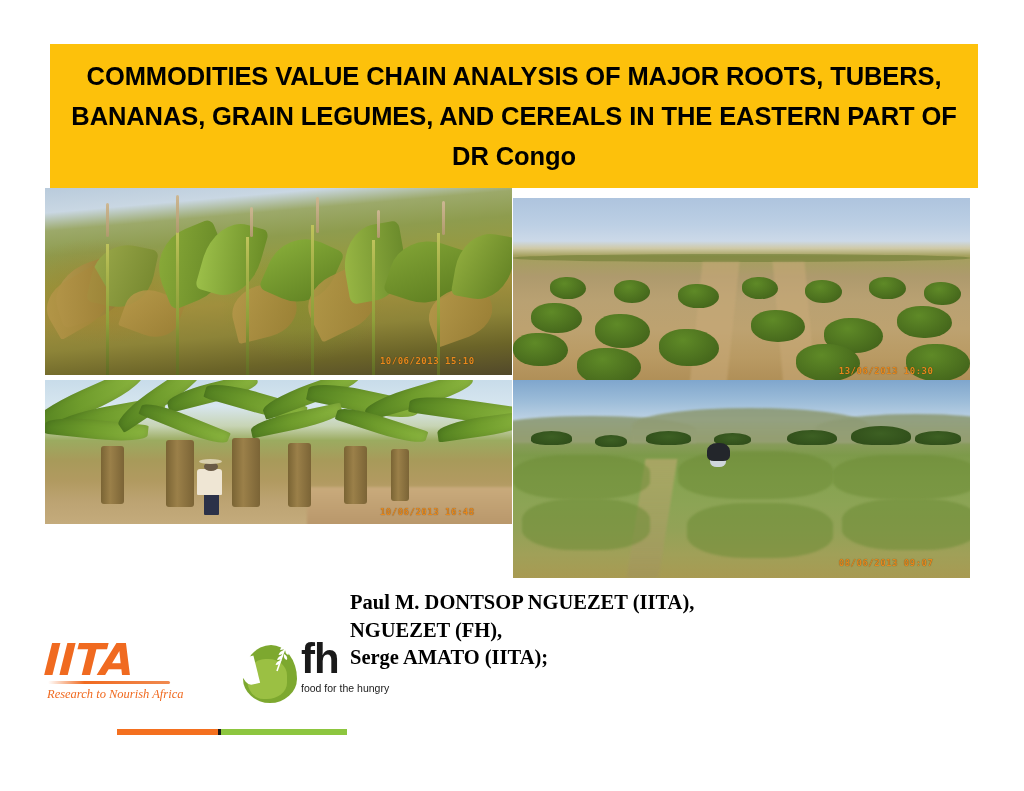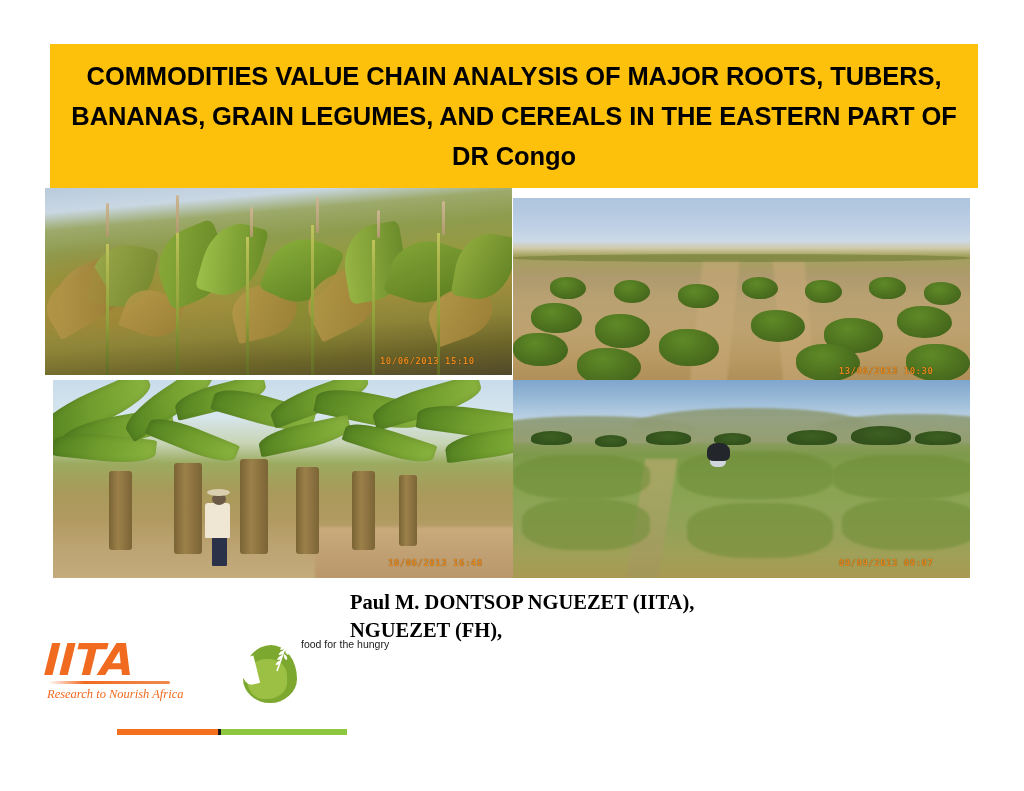--- a/index.html
+++ b/index.html
@@ -91,21 +91,21 @@
   }
   .cass-row { position: absolute; background: rgba(85,110,35,.75);
     border-radius: 50%; filter: blur(.6px); }
   .cass-plant { position: absolute; border-radius: 45% 55% 50% 50%;
     background: radial-gradient(ellipse at 40% 30%, #5f8a27, #3d5c18);
     filter: blur(.4px); }
   .cass-furrow { position: absolute; background: rgba(200,170,120,.55);
     filter: blur(1.2px); }
 
   
-  #photo-banana { left: 8px; top: 192px; width: 467px; height: 198px;
+  #photo-banana { left: 0; top: 192px; width: 467px; height: 144px;
     background:
       linear-gradient(180deg, #c8dcea 0%, #d7e6ef 18%, #c7d4b4 32%,
         #9bab60 42%, #a89a5a 56%, #b19a60 70%, #bca372 84%, #c4ab7c 100%);
   }
   .ban-leaf { position: absolute; border-radius: 50% 6% 50% 6%;
     background: linear-gradient(110deg, #4f7d1f, #6f9c2c 45%, #8cb640);
     box-shadow: inset 0 0 6px rgba(0,0,0,.15); }
   .ban-trunk { position: absolute;
     background: linear-gradient(to right, #7a6434, #9b8049 40%, #7b6436);
     border-radius: 3px; }
@@ -344,28 +344,29 @@
     <div class="leg-tree" style="left:88%;top:26%;width:10%;height:7%;"></div>
     <div class="leg-track" style="left:27%;top:40%;width:7%;height:60%;transform:skewX(-9deg);"></div>
     <div class="leg-crop" style="left:0%;top:38%;width:30%;height:22%;"></div>
     <div class="leg-crop" style="left:36%;top:36%;width:34%;height:24%;"></div>
     <div class="leg-crop" style="left:70%;top:38%;width:32%;height:22%;"></div>
     <div class="leg-crop" style="left:2%;top:60%;width:28%;height:26%;"></div>
     <div class="leg-crop" style="left:38%;top:62%;width:32%;height:28%;"></div>
     <div class="leg-crop" style="left:72%;top:60%;width:30%;height:26%;"></div>
     <div class="leg-person-shirt" style="left:43%;top:37%;width:3.6%;height:7%;"></div>
     <div class="leg-person" style="left:42.5%;top:32%;width:5%;height:9%;"></div>
-    <div class="photo-stamp">09/09/2013  09:07</div>
+    <div class="photo-stamp">08/06/2013  09:07</div>
   </div>
 
 </div>
 
 <div id="author-block">
   <div class="author-line">Paul M. DONTSOP NGUEZET (IITA),</div>
   <div class="author-line">NGUEZET (FH),</div>
+  <div class="author-line">Serge AMATO (IITA);</div>
 </div>
 
 <div id="logo-iita">
   <div id="iita-wordmark">IITA</div>
   <div id="iita-swoosh"></div>
   <div id="iita-tagline">Research to Nourish Africa</div>
 </div>
 <div id="iita-bar">
   <div id="iita-bar-orange"></div>
   <div id="iita-bar-divider"></div>
@@ -382,15 +383,16 @@
       <path d="M17 4 q-5 1 -6 5 q5 0 6 -5z" fill="#ffffff"></path>
       <path d="M15.5 9 q-5 1 -6 5 q5 0 6 -5z" fill="#ffffff"></path>
       <path d="M14 14 q-5 1 -6 5 q5 0 6 -5z" fill="#ffffff"></path>
       <path d="M12.5 19 q-5 1 -6 5 q5 0 6 -5z" fill="#ffffff"></path>
       <path d="M18 3 q4 2 3 6 q-4 -1 -3 -6z" fill="#ffffff"></path>
       <path d="M16.5 8 q4 2 3 6 q-4 -1 -3 -6z" fill="#ffffff"></path>
       <path d="M15 13 q4 2 3 6 q-4 -1 -3 -6z" fill="#ffffff"></path>
     </svg>
   </div>
   <div id="fh-text">
+    <div id="fh-letters">fh</div>
     <div id="fh-tagline">food for the hungry</div>
   </div>
 </div>
 
 </body></html>

